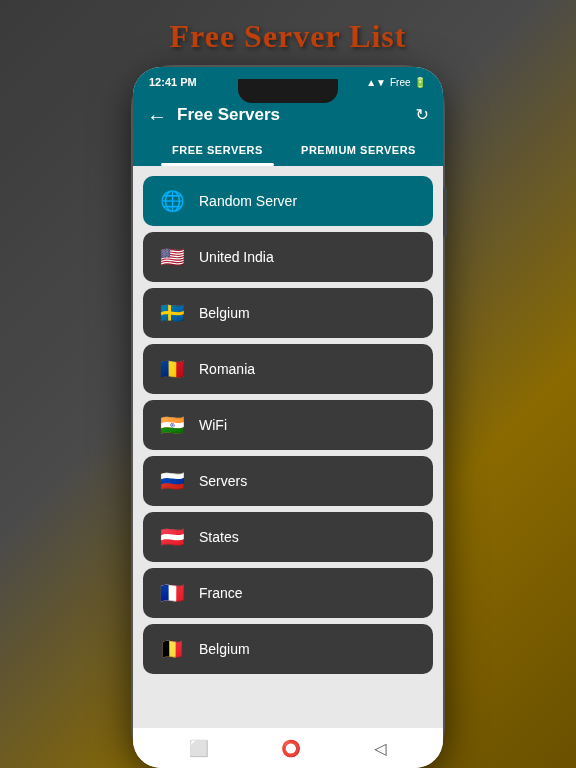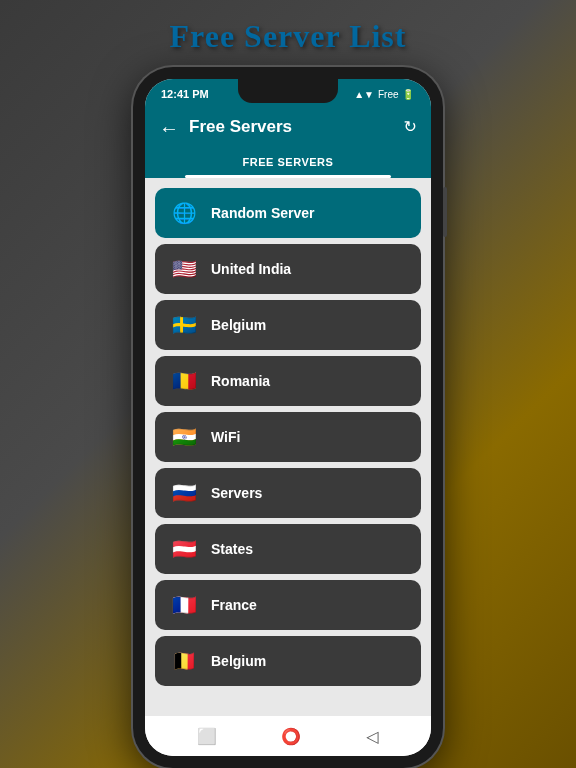--- a/index.html
+++ b/index.html
@@ -10,36 +10,35 @@
       background: linear-gradient(135deg, #3a3a3a 0%, #4a4a4a 40%, #8a6a00 70%, #6a5000 100%);
       display: flex;
       flex-direction: column;
       align-items: center;
       justify-content: flex-start;
       font-family: Arial, sans-serif;
       overflow: hidden;
     }
 
     .page-title {
-      color: #0369a1;
+      color: #c2410c;
       font-size: 32px;
       font-weight: bold;
       font-family: Georgia, serif;
       text-align: center;
       padding: 18px 0 12px 0;
       text-shadow: 2px 2px 4px rgba(0,0,0,0.5);
       letter-spacing: 1px;
     }
 
     .phone-frame {
       width: 310px;
       height: 703px;
       background: #1a1a1a;
       border-radius: 40px;
-      padding: 12px;
       box-shadow: 0 0 0 2px #555, 0 10px 40px rgba(0,0,0,0.7);
       position: relative;
       display: flex;
       flex-direction: column;
     }
 
     
     .phone-notch {
       position: absolute;
       top: 12px;
@@ -184,21 +183,21 @@
 
     .flag-icon {
       font-size: 20px;
       width: 28px;
       text-align: center;
     }
 
     .server-name {
       color: white;
       font-size: 14px;
-      font-weight: bold;
+      font-weight: normal;
     }
 
     
     .bottom-nav {
       background: white;
       height: 40px;
       display: flex;
       justify-content: space-around;
       align-items: center;
       padding: 0 20px;
@@ -232,20 +231,23 @@
     <div class="app-header">
       <span class="back-btn">←</span>
       <span class="header-title">Free Servers</span>
       <span class="refresh-btn">↻</span>
     </div>
 
     <div class="tab-bar">
       <div class="tab active">
         <span>FREE SERVERS</span>
       </div>
+      <div class="tab">
+        <span>PREMIUM SERVERS</span>
+      </div>
     </div>
 
     <div class="server-list" id="server-list">
     <div class="server-item random">
           <span class="flag-icon">🌐</span>
           <span class="server-name">Random Server</span>
         </div>
         <div class="server-item">
           <span class="flag-icon">🇺🇸</span>
           <span class="server-name">United India</span>

